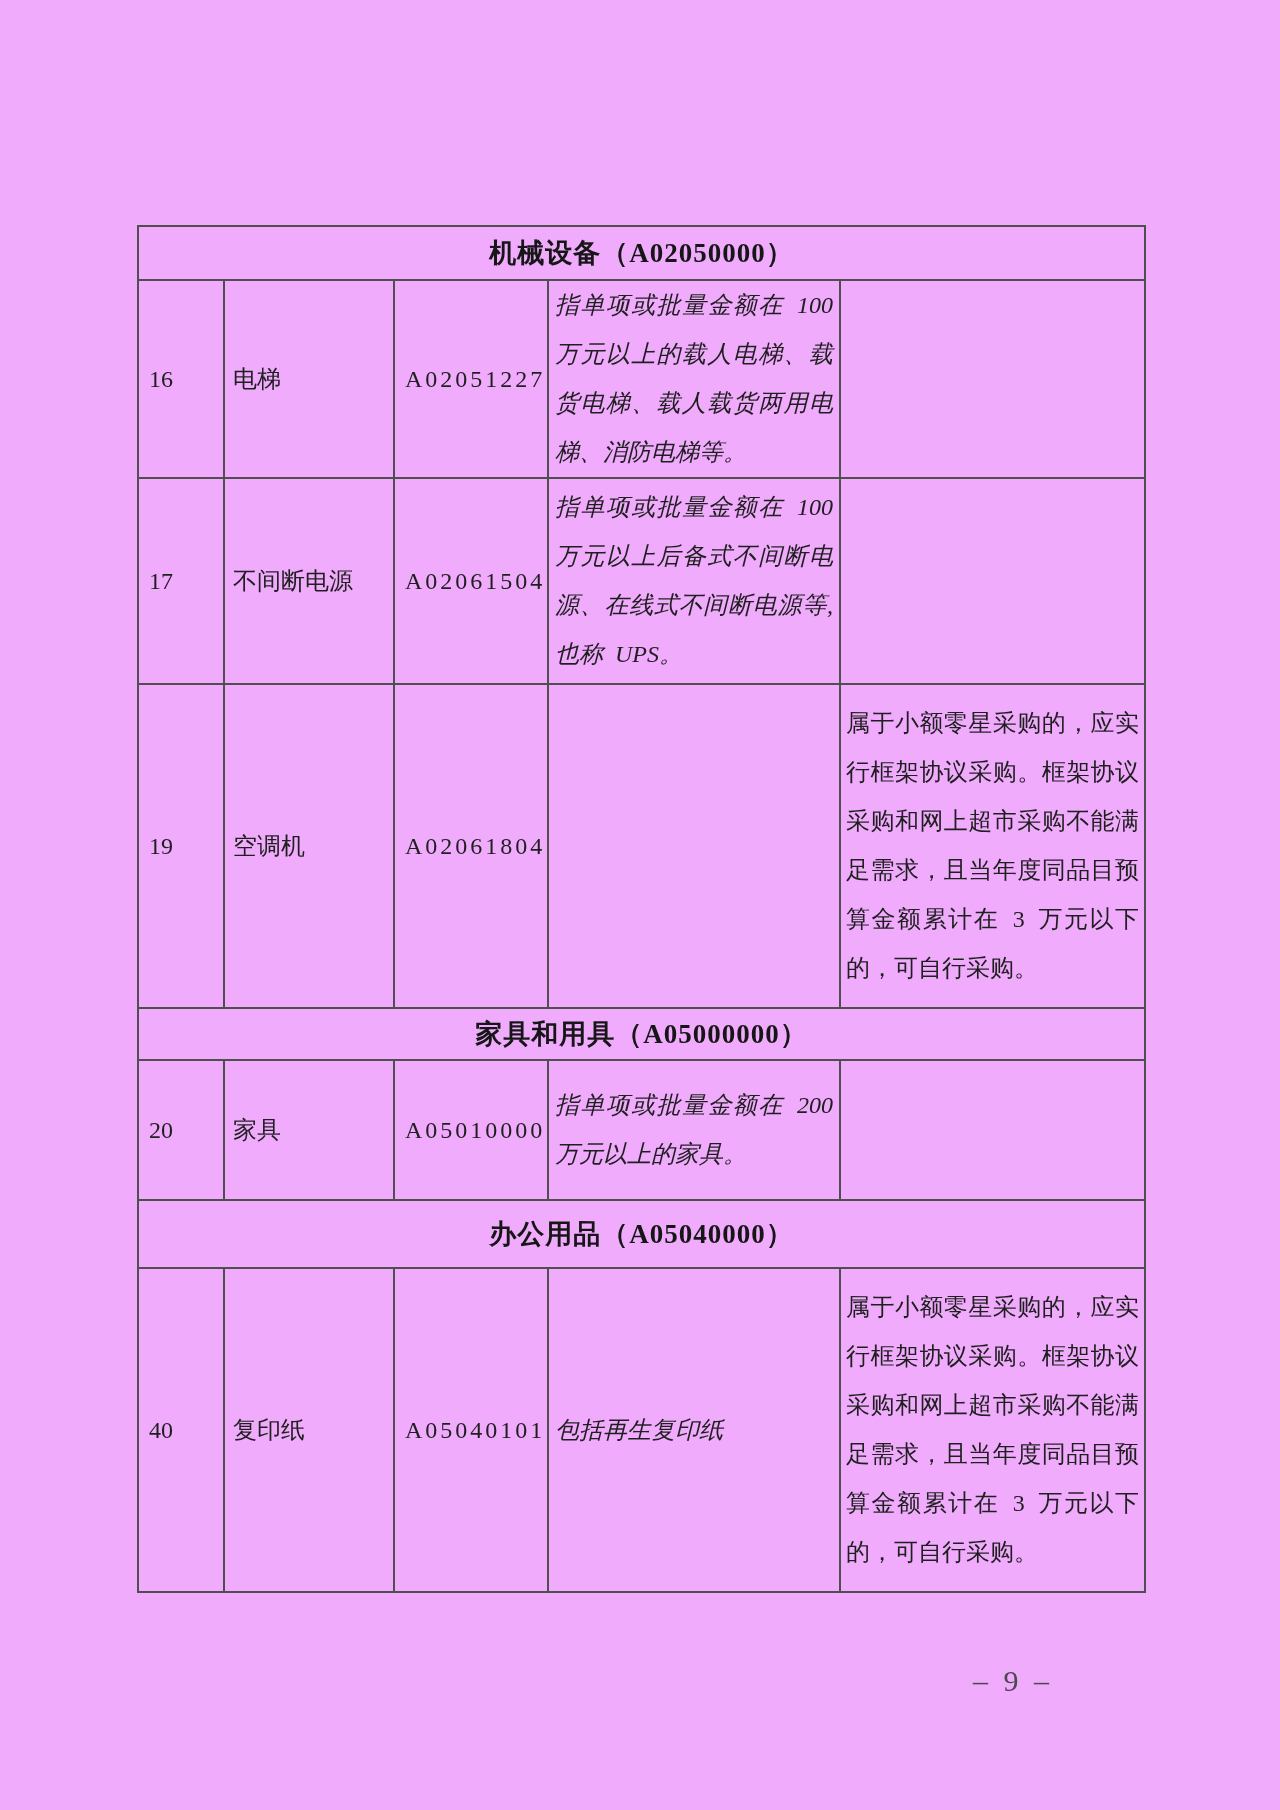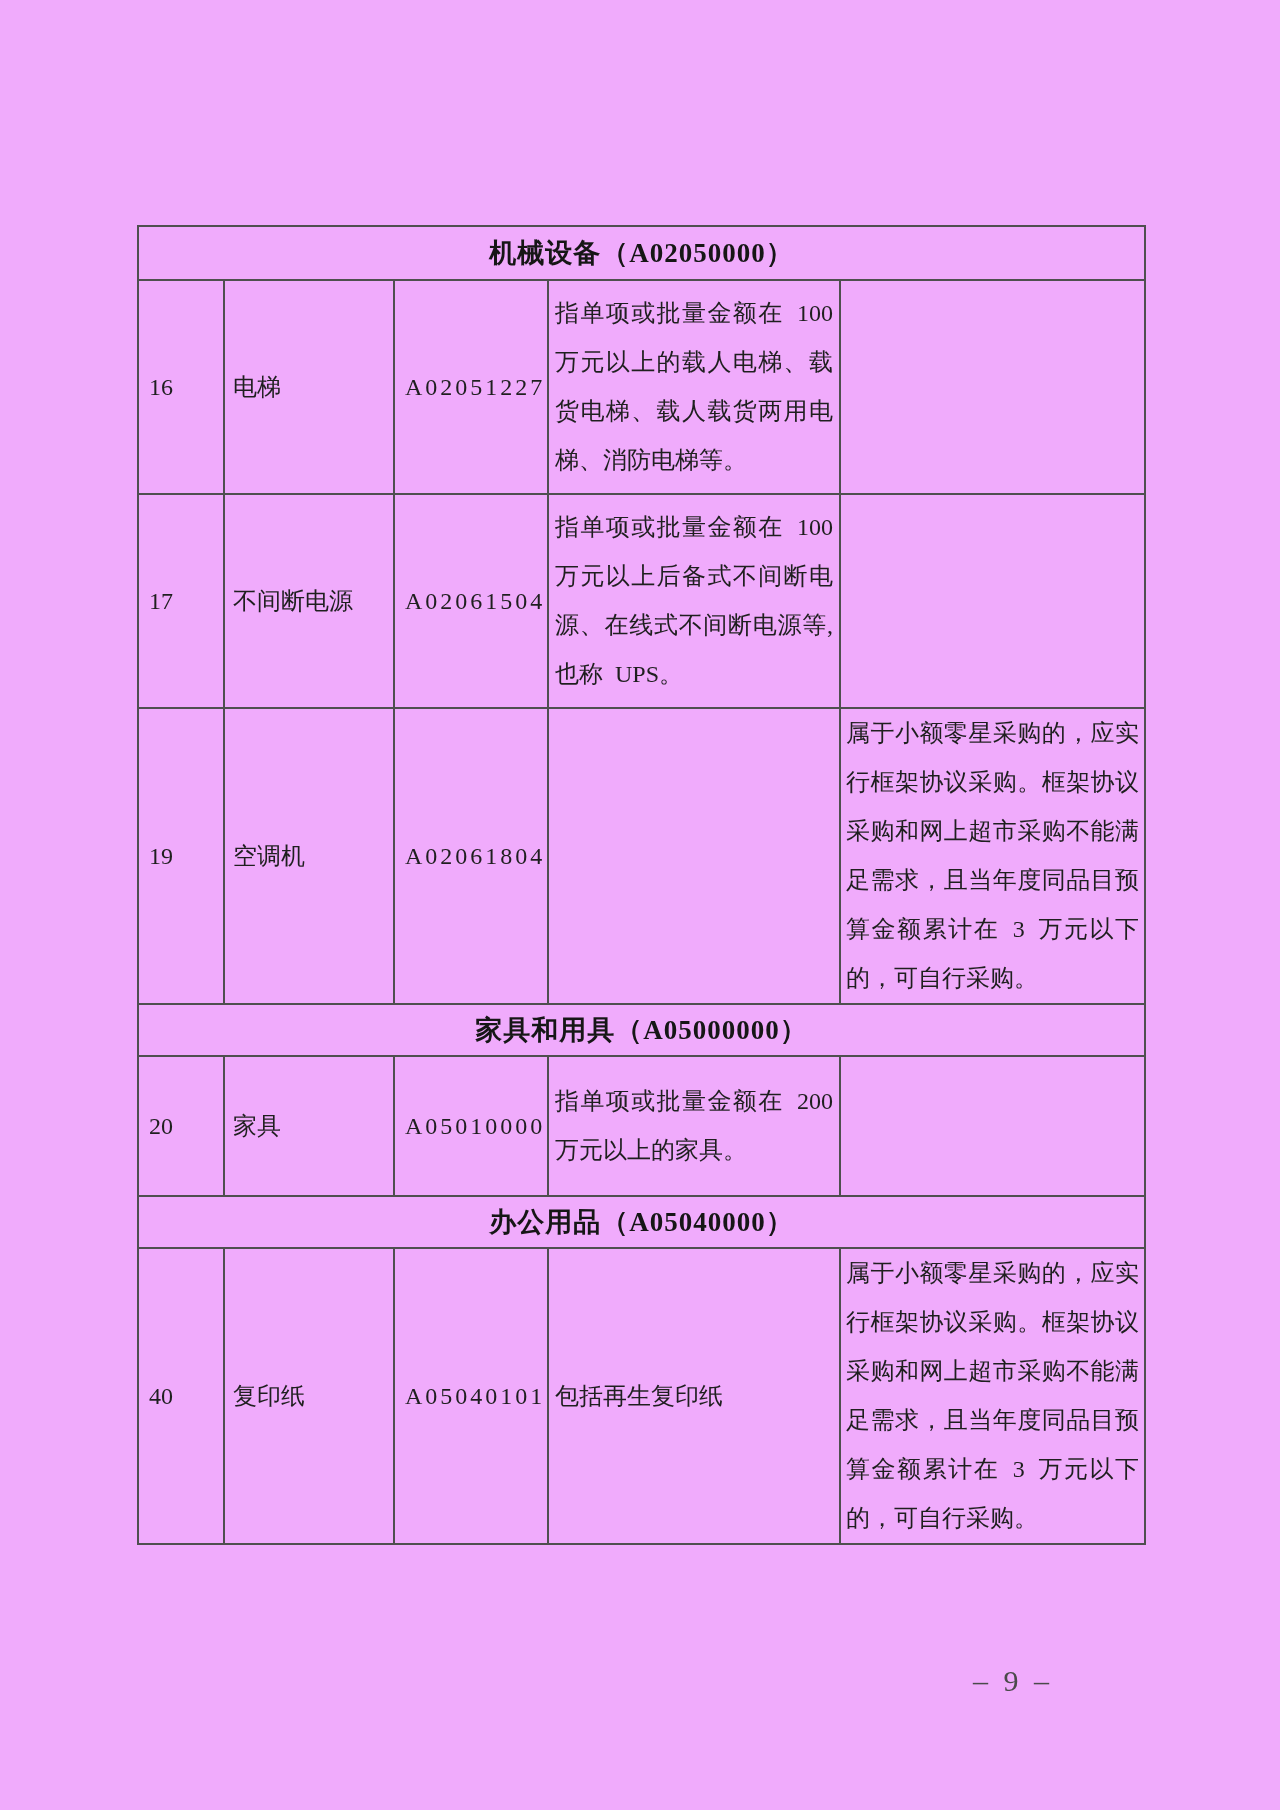--- a/index.html
+++ b/index.html
@@ -39,26 +39,27 @@
     color: #161616;
   }
   tr.item-row td {
     font-size: 24px;
     line-height: 49px;
   }
   td.c-no   { padding-left: 10px; }
   td.c-name { padding-left: 8px; }
   td.c-code { padding-left: 10px; letter-spacing: 3px; font-size: 25px; margin-top: 20px; }
   td.c-desc {
-    padding: 8px 6px;
+    padding: 0 6px;
     text-align: justify;
     word-spacing: 6px;
+    font-style: italic;
   }
   td.c-remark {
-    padding: 0 5px;
+    padding: 14px 5px;
     text-align: justify;
     word-spacing: 6px;
   }
   .page-number {
     position: absolute;
     left: 948px;
     top: 1664px;
     width: 130px;
     text-align: center;
     font-size: 30px;
@@ -111,21 +112,21 @@
       <td colspan="5">家具和用具（A05000000）</td>
     </tr>
     <tr class="item-row" style="height:140px">
       <td class="c-no">20</td>
       <td class="c-name">家具</td>
       <td class="c-code">A05010000</td>
       <td class="c-desc">指单项或批量金额在 200 万元以上的家具。</td>
       <td class="c-remark"></td>
     </tr>
 
-    <tr class="section-row" style="height:52px">
+    <tr class="section-row" style="height:68px">
       <td colspan="5">办公用品（A05040000）</td>
     </tr>
     <tr class="item-row" style="height:295px">
       <td class="c-no">40</td>
       <td class="c-name">复印纸</td>
       <td class="c-code">A05040101</td>
       <td class="c-desc">包括再生复印纸</td>
       <td class="c-remark">属于小额零星采购的，应实行框架协议采购。框架协议采购和网上超市采购不能满足需求，且当年度同品目预算金额累计在 3 万元以下的，可自行采购。</td>
     </tr>
   </tbody>

